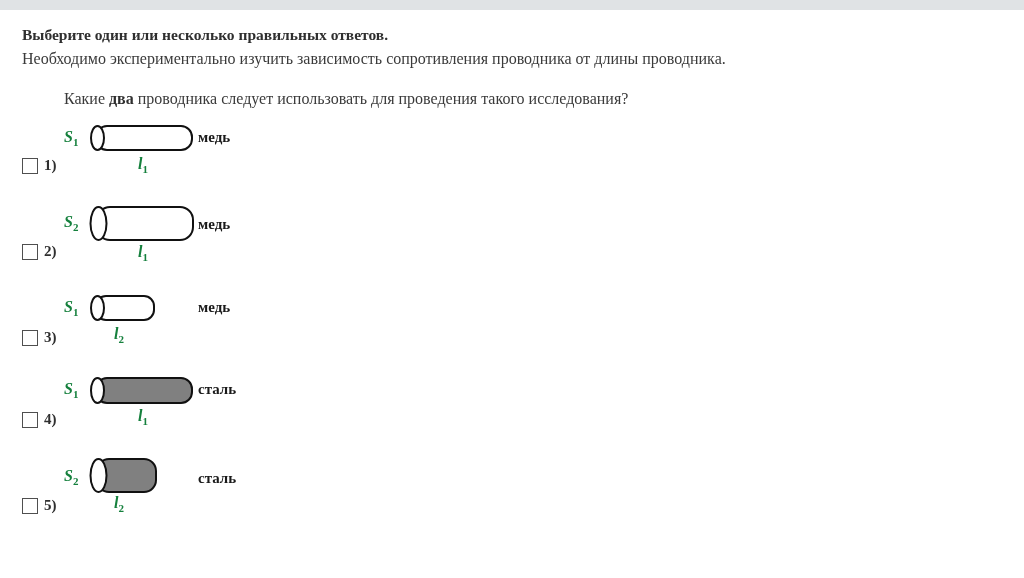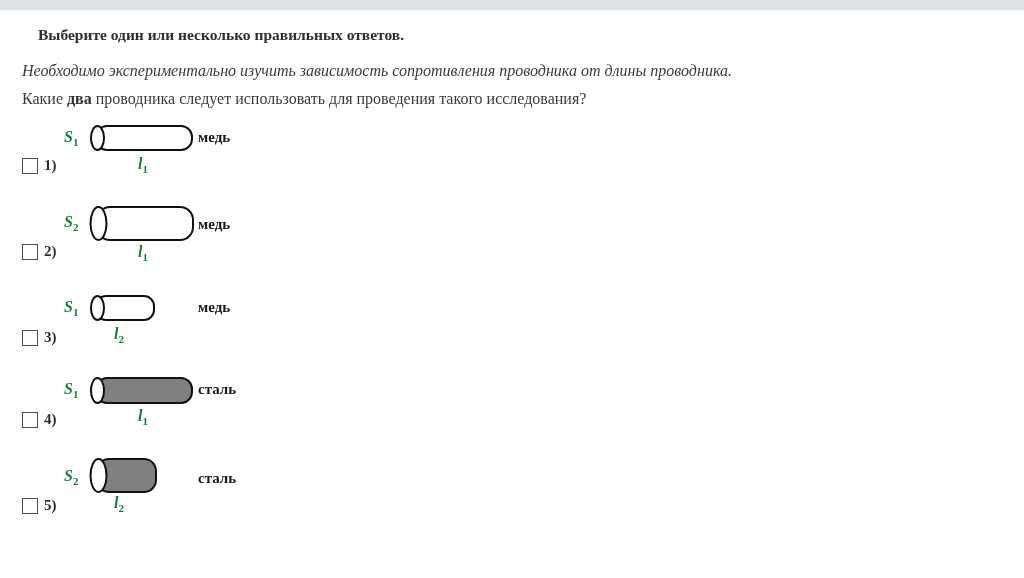--- a/index.html
+++ b/index.html
@@ -20,31 +20,30 @@
     background: #e0e3e5;
   }
   .header {
     position: absolute;
     left: 22px;
     top: 26px;
     font-size: 15.5px;
     font-weight: bold;
     color: #2f2f2f;
     white-space: nowrap;
-    margin-left: 16px;
   }
   .qline {
     position: absolute;
     left: 22px;
     font-size: 16px;
     color: #3a3a3a;
     white-space: nowrap;
   }
-  .q1 { top: 62px; font-style: italic; }
-  .q2 { top: 90px; }
+  .q1 { top: 50px; }
+  .q2 { top: 90px; margin-left: 42px; }
   .q2 b { color: #2f2f2f; }
 
   .checkbox {
     position: absolute;
     width: 14px;
     height: 14px;
     border: 1.5px solid #4f4f4f;
     background: #ffffff;
     cursor: pointer;
   }

